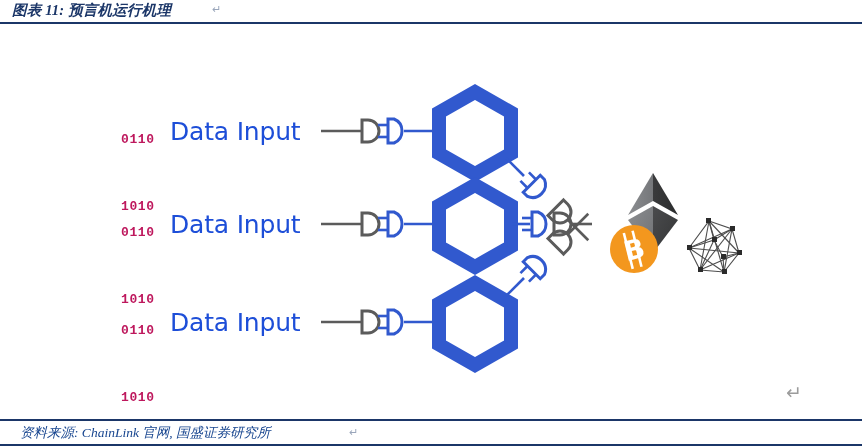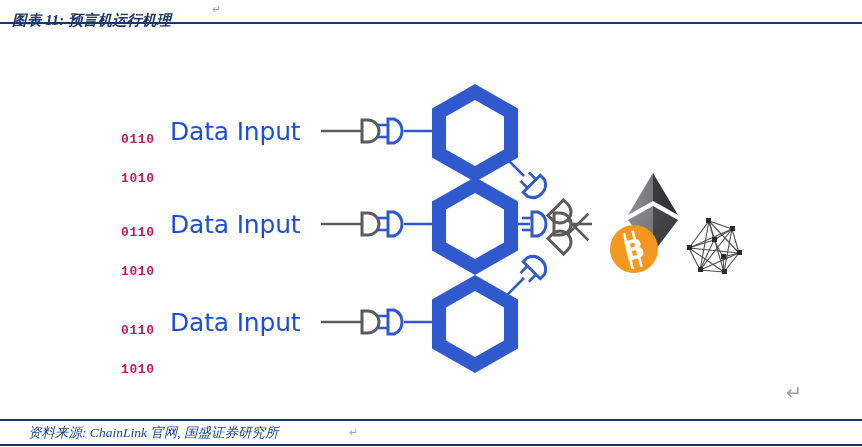--- a/index.html
+++ b/index.html
@@ -12,21 +12,21 @@
     height: 447px;
     font-family: "Liberation Sans", sans-serif;
     position: relative;
     overflow: hidden;
   }
 
   
   .exhibit-title {
     position: absolute;
     left: 12px;
-    top: 11px;
+    top: 1px;
     font-family: "Liberation Serif", serif;
     font-style: italic;
     font-weight: bold;
     font-size: 14.5px;
     color: #1b3668;
     letter-spacing: 0.2px;
     white-space: nowrap;
     text-align: right;
   }
   .pilcrow-top {
@@ -49,21 +49,21 @@
   .rule-bottom-a {
     position: absolute;
     left: 0;
     top: 419px;
     width: 862px;
     height: 2px;
     background: #1b3668;
   }
   .source-line {
     position: absolute;
-    left: 28px;
+    left: 20px;
     top: 424px;
     font-family: "Liberation Serif", serif;
     font-style: italic;
     font-size: 13.5px;
     color: #17458f;
     white-space: nowrap;
   }
   .pilcrow-bottom {
     position: absolute;
     left: 349px;
@@ -94,21 +94,21 @@
   .binary-icon {
     position: absolute;
     font-family: "Liberation Mono", monospace;
     font-weight: bold;
     font-size: 13px;
     line-height: 13px;
     letter-spacing: 0.6px;
     color: #be185d;
     white-space: pre;
   }
-  .binary-icon .row2 { margin-left: 0px; }
+  .binary-icon .row2 { margin-left: 0px; margin-top: 28px; }
 
   
   .data-label {
     position: absolute;
     font-family: "DejaVu Sans", sans-serif;
     font-size: 25px;
     color: #1d4ed8;
     white-space: nowrap;
     letter-spacing: -0.2px;
   }

